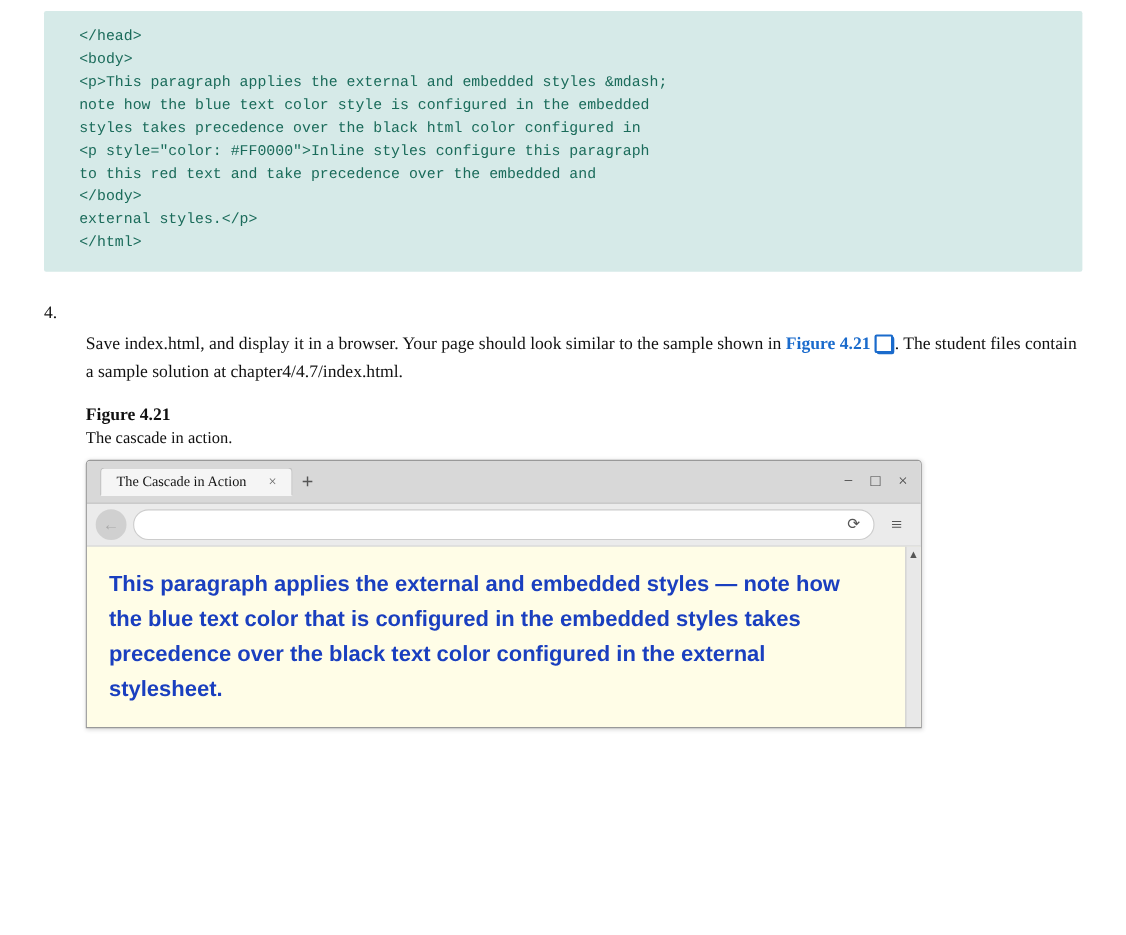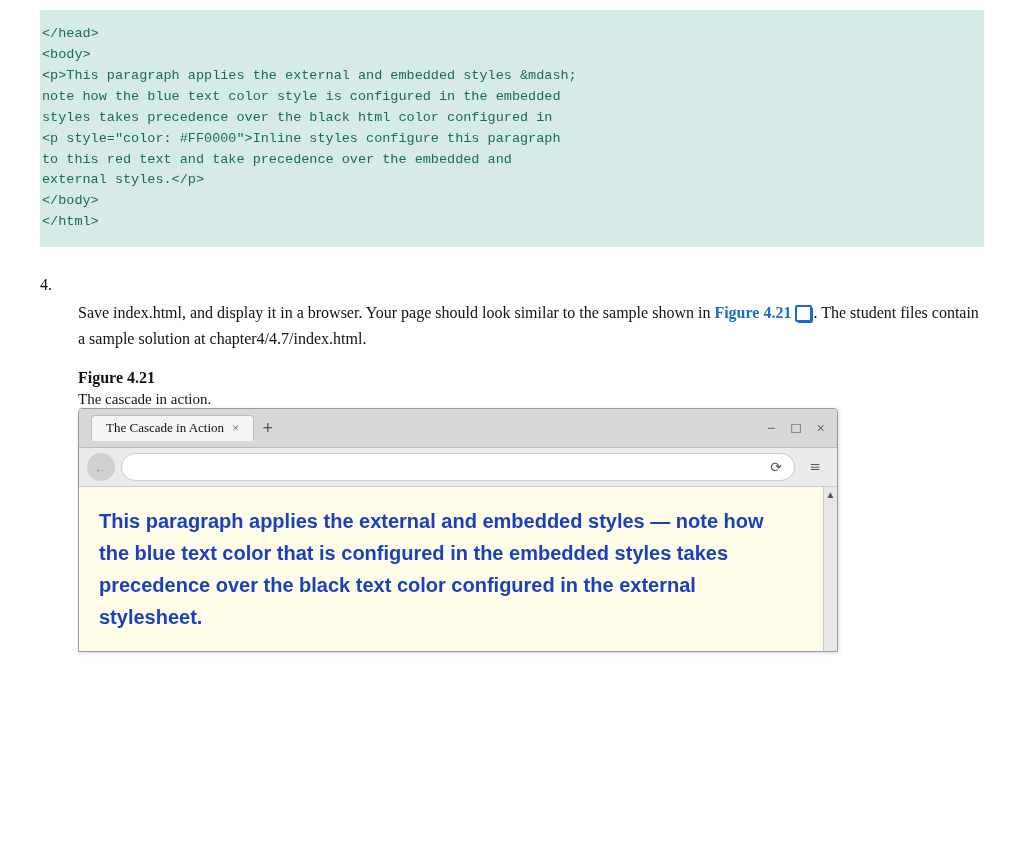--- a/index.html
+++ b/index.html
@@ -15,21 +15,21 @@
       max-width: 1024px;
       margin: 0 auto;
       padding: 10px 40px 40px 40px;
       background: #fff;
     }
 
     
     .code-block {
       background: #d6eae8;
       border: none;
-      padding: 14px 2px;
+      padding: 14px 32px;
       font-family: 'Courier New', Courier, monospace;
       font-size: 13.5px;
       color: #1a6b5a;
       line-height: 1.55;
       margin-bottom: 28px;
       border-radius: 2px;
     }
 
     .code-block .line {
       display: block;
@@ -94,20 +94,21 @@
     
     .figure-label {
       font-weight: bold;
       font-size: 16px;
       margin-bottom: 4px;
     }
 
     .figure-caption {
       font-size: 15px;
       color: #111;
+      margin-bottom: 10px;
     }
 
     
     .browser-mockup {
       width: 760px;
       border: 1px solid #999;
       border-radius: 4px 4px 0 0;
       background: #fff;
       overflow: hidden;
       box-shadow: 1px 1px 4px rgba(0,0,0,0.15);
@@ -130,21 +131,21 @@
 
     .tab-active {
       background: #f5f5f5;
       border: 1px solid #bbb;
       border-bottom: 1px solid #f5f5f5;
       border-radius: 4px 4px 0 0;
       padding: 4px 14px;
       font-size: 13px;
       display: flex;
       align-items: center;
-      gap: 8px;
+      gap: 20px;
       margin-right: 2px;
     }
 
     .tab-close {
       font-size: 13px;
       color: #666;
       cursor: pointer;
     }
 
     .tab-new {
@@ -275,22 +276,22 @@
 <div class="page-container">
 
   <div class="code-block">
     <span class="line">&lt;/head&gt;</span>
     <span class="line">&lt;body&gt;</span>
     <span class="line">&lt;p&gt;This paragraph applies the external and embedded styles &amp;mdash;</span>
     <span class="line">note how the blue text color style is configured in the embedded</span>
     <span class="line">styles takes precedence over the black html color configured in</span>
     <span class="line">&lt;p style="color: #FF0000"&gt;Inline styles configure this paragraph</span>
     <span class="line">to this red text and take precedence over the embedded and</span>
+    <span class="line">&lt;/body&gt;</span>
     <span class="line">external styles.&lt;/p&gt;</span>
-    <span class="line">&lt;/body&gt;</span>
     <span class="line">&lt;/html&gt;</span>
   </div>
 
   <div class="step-block">
     <div class="step-number">4.</div>
     <div class="step-content">
       <p class="step-text">
         <span>Save index.html, and display it in a browser. Your page should look similar to the sample shown in </span><a href="#">Figure 4.21</a>&nbsp;<span><span class="copy-icon"></span></span><span>. The student files contain a sample solution at chapter4/4.7/index.html.</span>
       </p>
 

